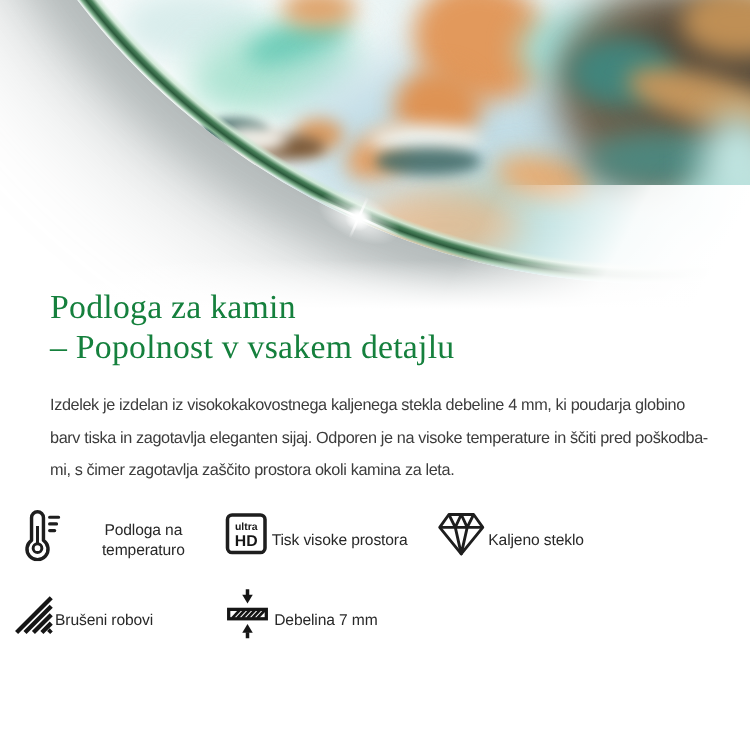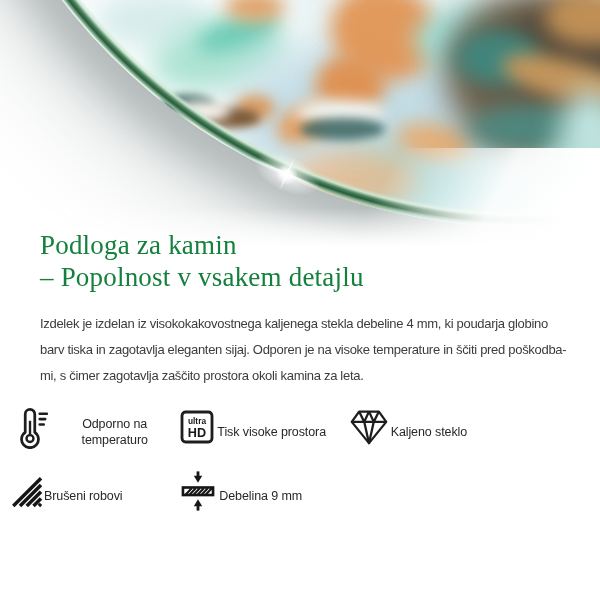--- a/index.html
+++ b/index.html
@@ -119,21 +119,21 @@
 
   <div class="feature">
     <div class="icon-box">
       <svg width="44" height="44" viewBox="0 0 24 24" fill="none" stroke="#1e1e1e">
         <path d="M9.4 14.9 L9.4 5 A2.6 2.6 0 0 1 14.6 5 L14.6 14.9 A4.6 4.6 0 1 1 9.4 14.9 Z" stroke-width="1.5" stroke-linejoin="round"></path>
         <circle cx="12" cy="18.3" r="1.9" stroke-width="1.3"></circle>
         <path d="M12 16.4 V8.6" stroke-width="1.3"></path>
         <path d="M17.3 4.8 H21.2 M17.3 7.7 H20.3 M17.3 10.6 H19.5" stroke-width="1.4" stroke-linecap="round"></path>
       </svg>
     </div>
-    <div class="label">Odporno na temperaturo</div>
+    <div class="label">Podloga na temperaturo</div>
   </div>
 
   <div class="feature">
     <div class="icon-box">
       <svg width="40" height="40" viewBox="0 0 24 24" fill="none">
         <rect x="3" y="3" width="18" height="18" rx="2.2" stroke="#1e1e1e" stroke-width="1.7"></rect>
         <text x="12" y="10.4" font-size="5" font-weight="700" text-anchor="middle" fill="#161616">ultra</text>
         <text x="12" y="17.8" font-size="7.6" font-weight="800" text-anchor="middle" fill="#161616">HD</text>
       </svg>
     </div>
@@ -164,16 +164,16 @@
     <div class="icon-box">
       <svg width="42" height="42" viewBox="0 0 24 24" fill="none" stroke="#161616">
         <rect x="3.4" y="10" width="17.2" height="4.3" stroke-width="1.5"></rect>
         <path d="M5 14 L8.4 10.4 M7.3 14 L10.7 10.4 M9.6 14 L13 10.4 M11.9 14 L15.3 10.4 M14.2 14 L17.6 10.4 M16.5 14 L19.9 10.4" stroke-width="1.2"></path>
         <path d="M12 0.8 V3.6" stroke-width="1.6"></path>
         <path d="M9.6 3.3 H14.4 L12 7.3 Z" fill="#161616" stroke="none"></path>
         <path d="M12 23.2 V20.4" stroke-width="1.6"></path>
         <path d="M9.6 20.7 H14.4 L12 16.7 Z" fill="#161616" stroke="none"></path>
       </svg>
     </div>
-    <div class="label">Debelina 9 mm</div>
+    <div class="label">Debelina 7 mm</div>
   </div>
 
 </div>
 
 </body></html>

